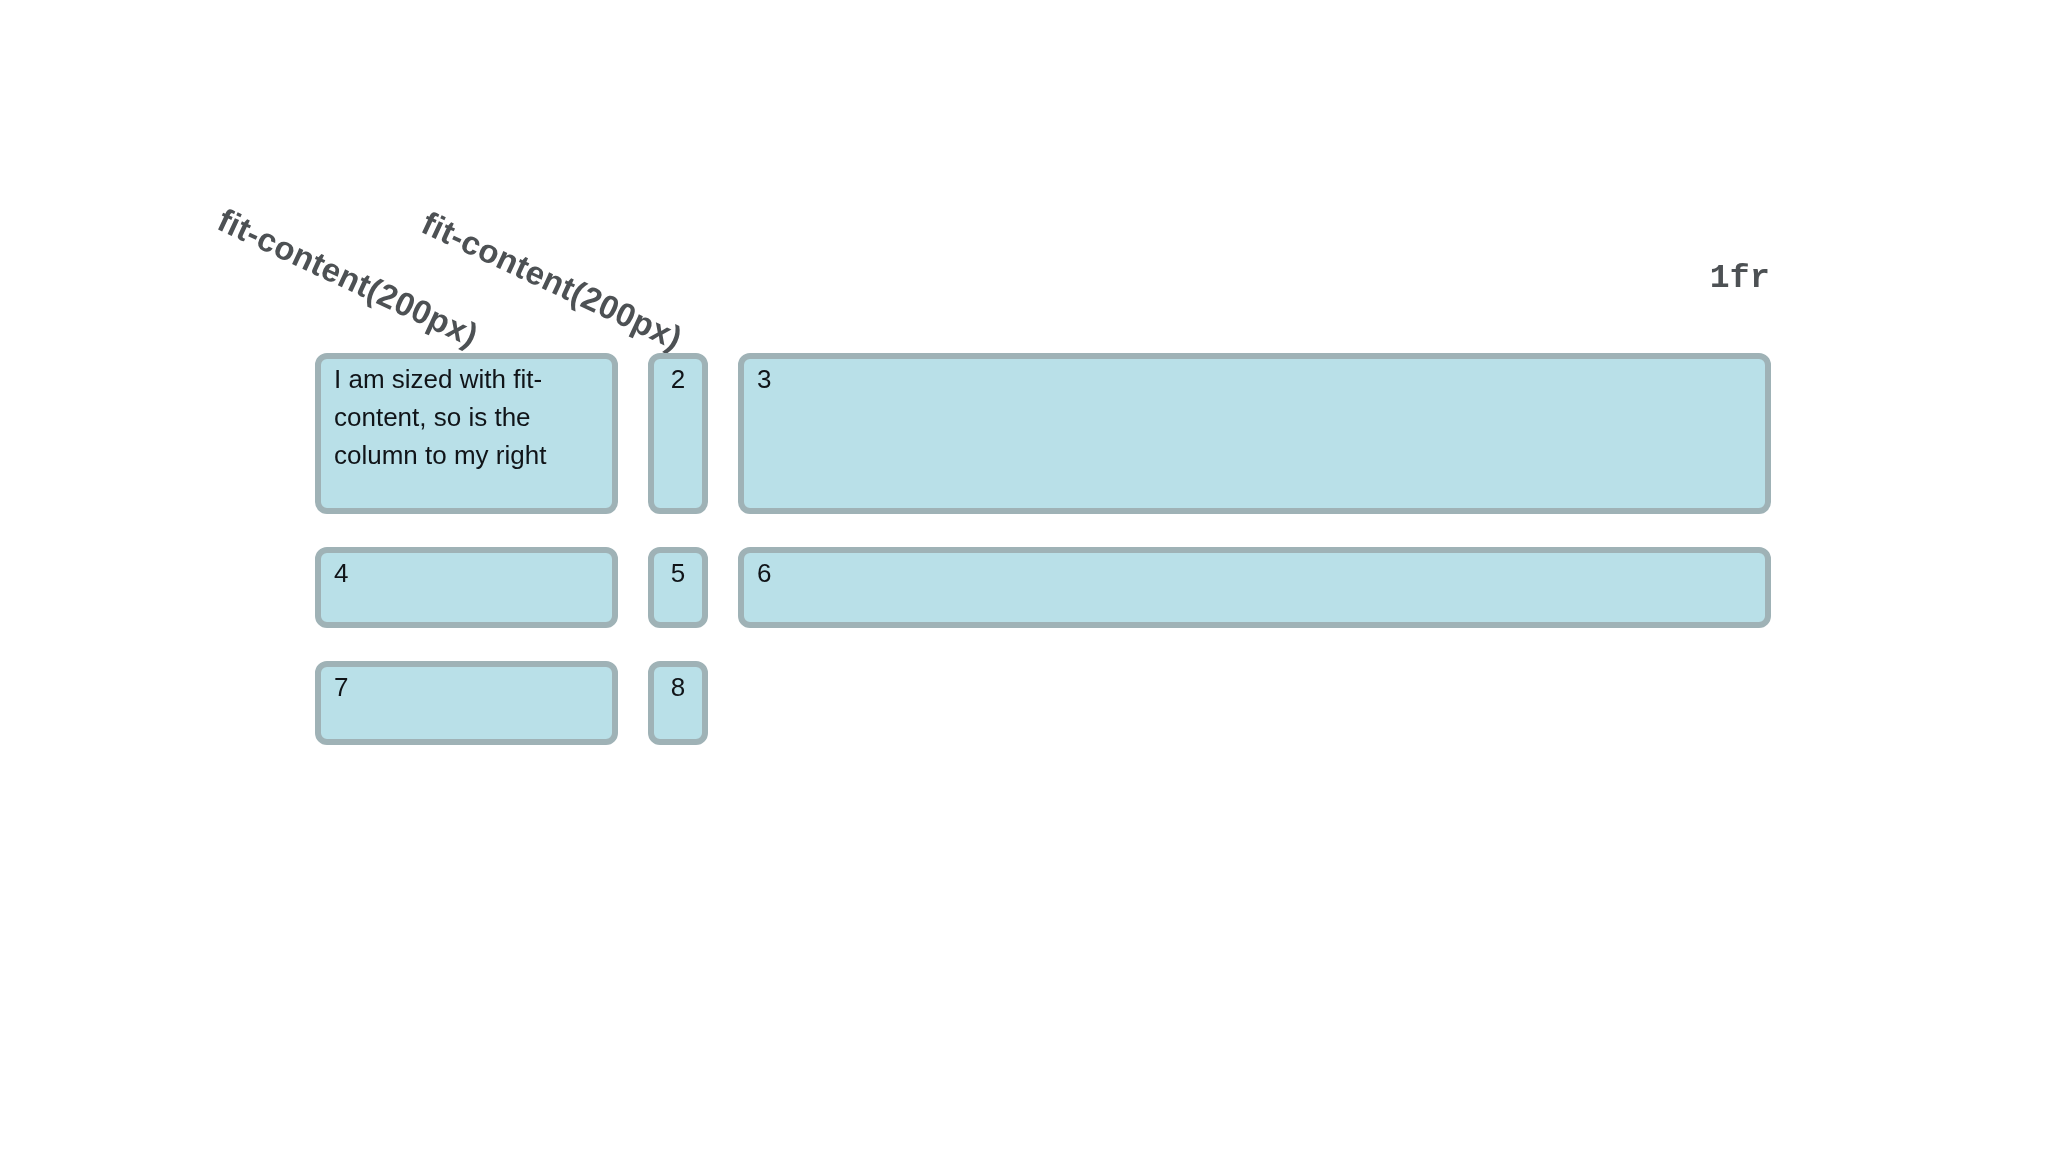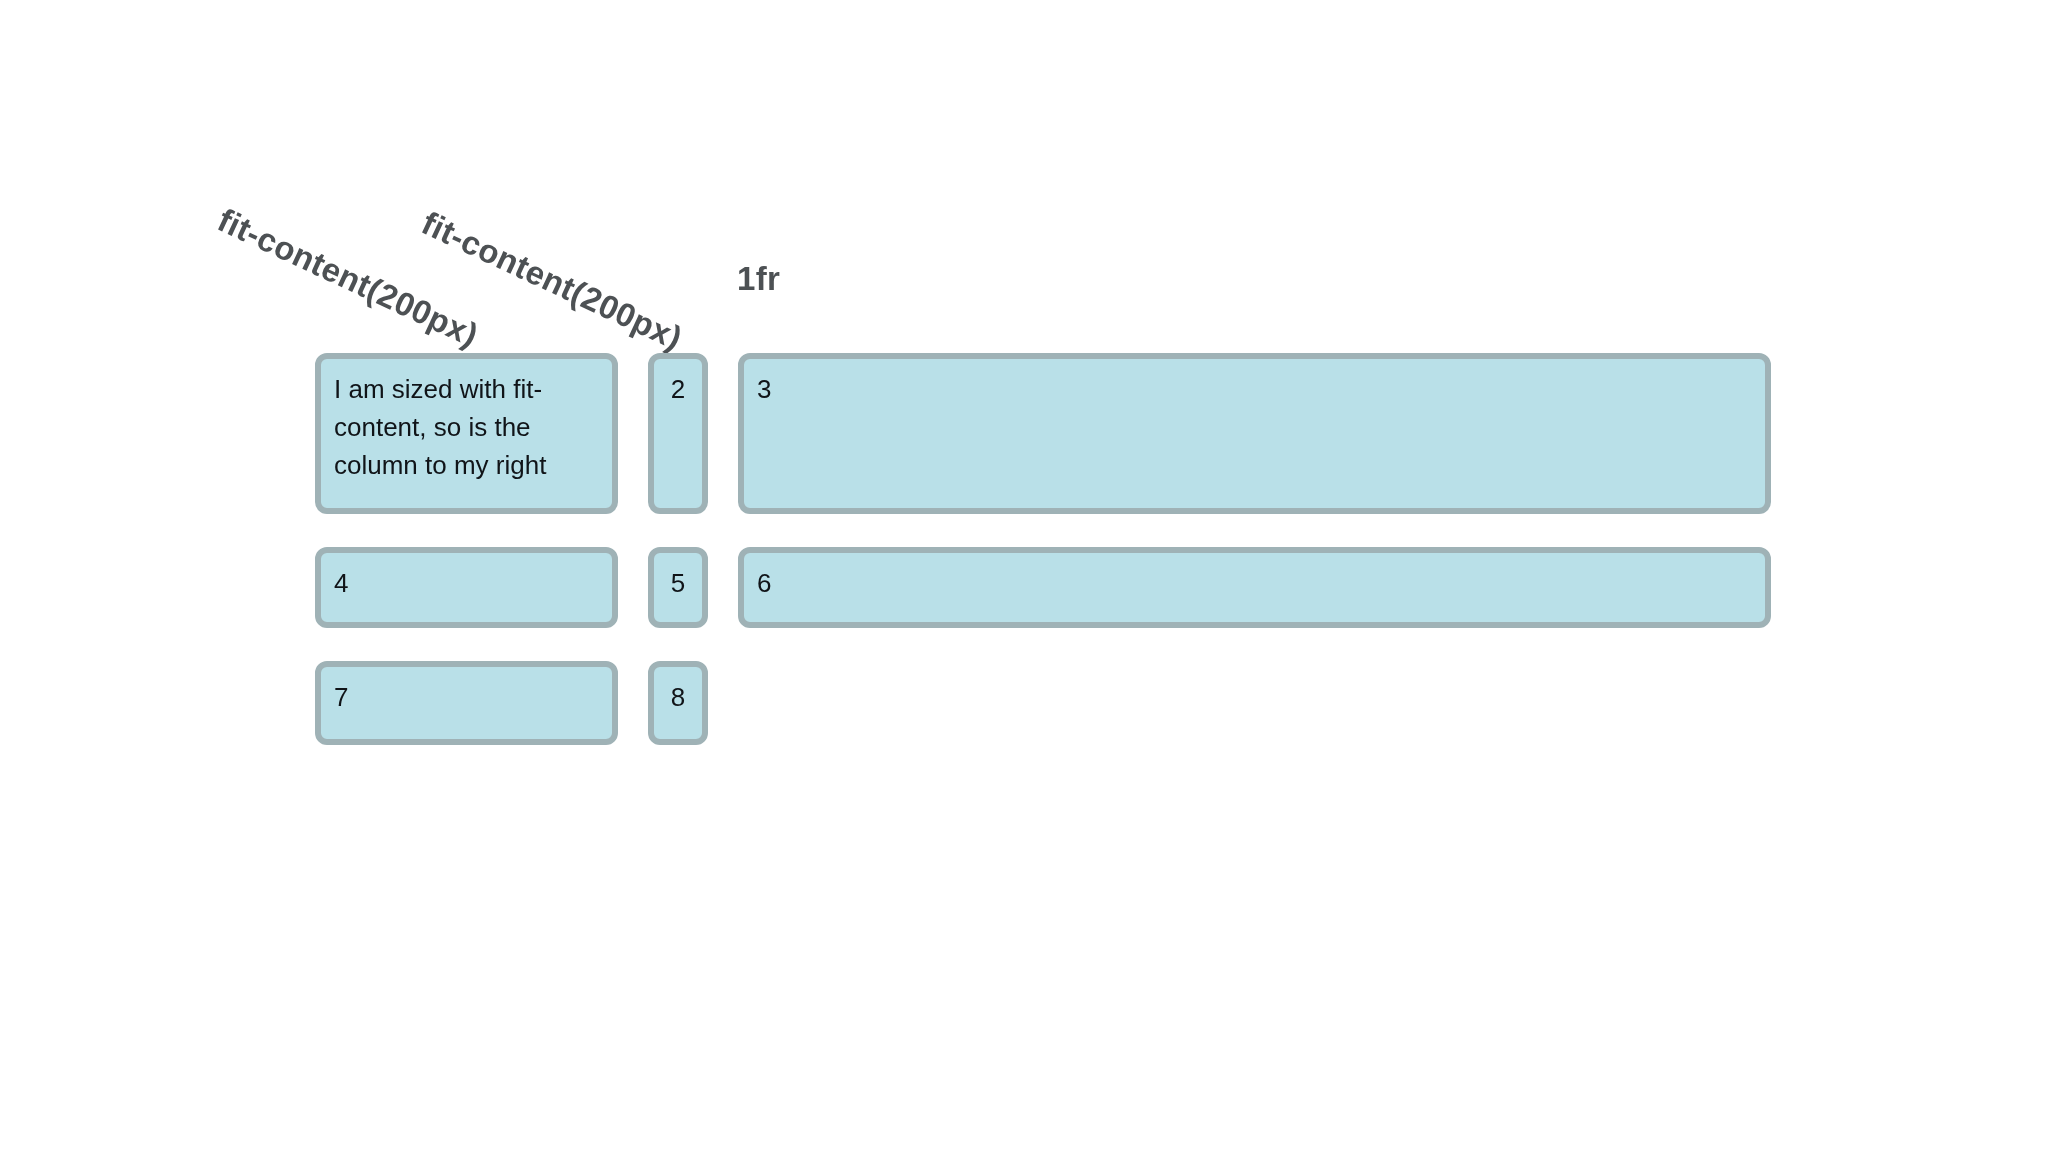--- a/index.html
+++ b/index.html
@@ -29,39 +29,40 @@
   .track-label.rotated {
     transform: rotate(25deg);
     transform-origin: 0 0;
   }
   #track-label-1 { left: 228px; top: 201px; }
   #track-label-2 { left: 432px; top: 204px; }
   #track-label-3 {
     left: 737px;
     top: 260px;
     width: 1033px;
-    text-align: left;
+    text-align: right;
+    font-family: Liberation Mono, monospace;
   }
   
   .demo-grid {
     position: absolute;
     left: 315px;
     top: 353px;
     display: grid;
     grid-template-columns: 303px 60px 1033px;
     grid-template-rows: 161px 81px 84px;
     column-gap: 30px;
     row-gap: 33px;
   }
   .cell {
     box-sizing: border-box;
     background: var(--cell-fill, #b9e0e8);
     border: 6px solid var(--cell-border, #9fb2b6);
     border-radius: 12px;
-    padding: 11px 13px;
+    padding: 1px 13px;
     font-size: 26px;
     line-height: 38px;
     color: var(--cell-text, #101418);
     text-align: left;
     overflow: hidden;
   }
   .cell.narrow {
     text-align: center;
     padding-left: 3px;
     padding-right: 3px;

